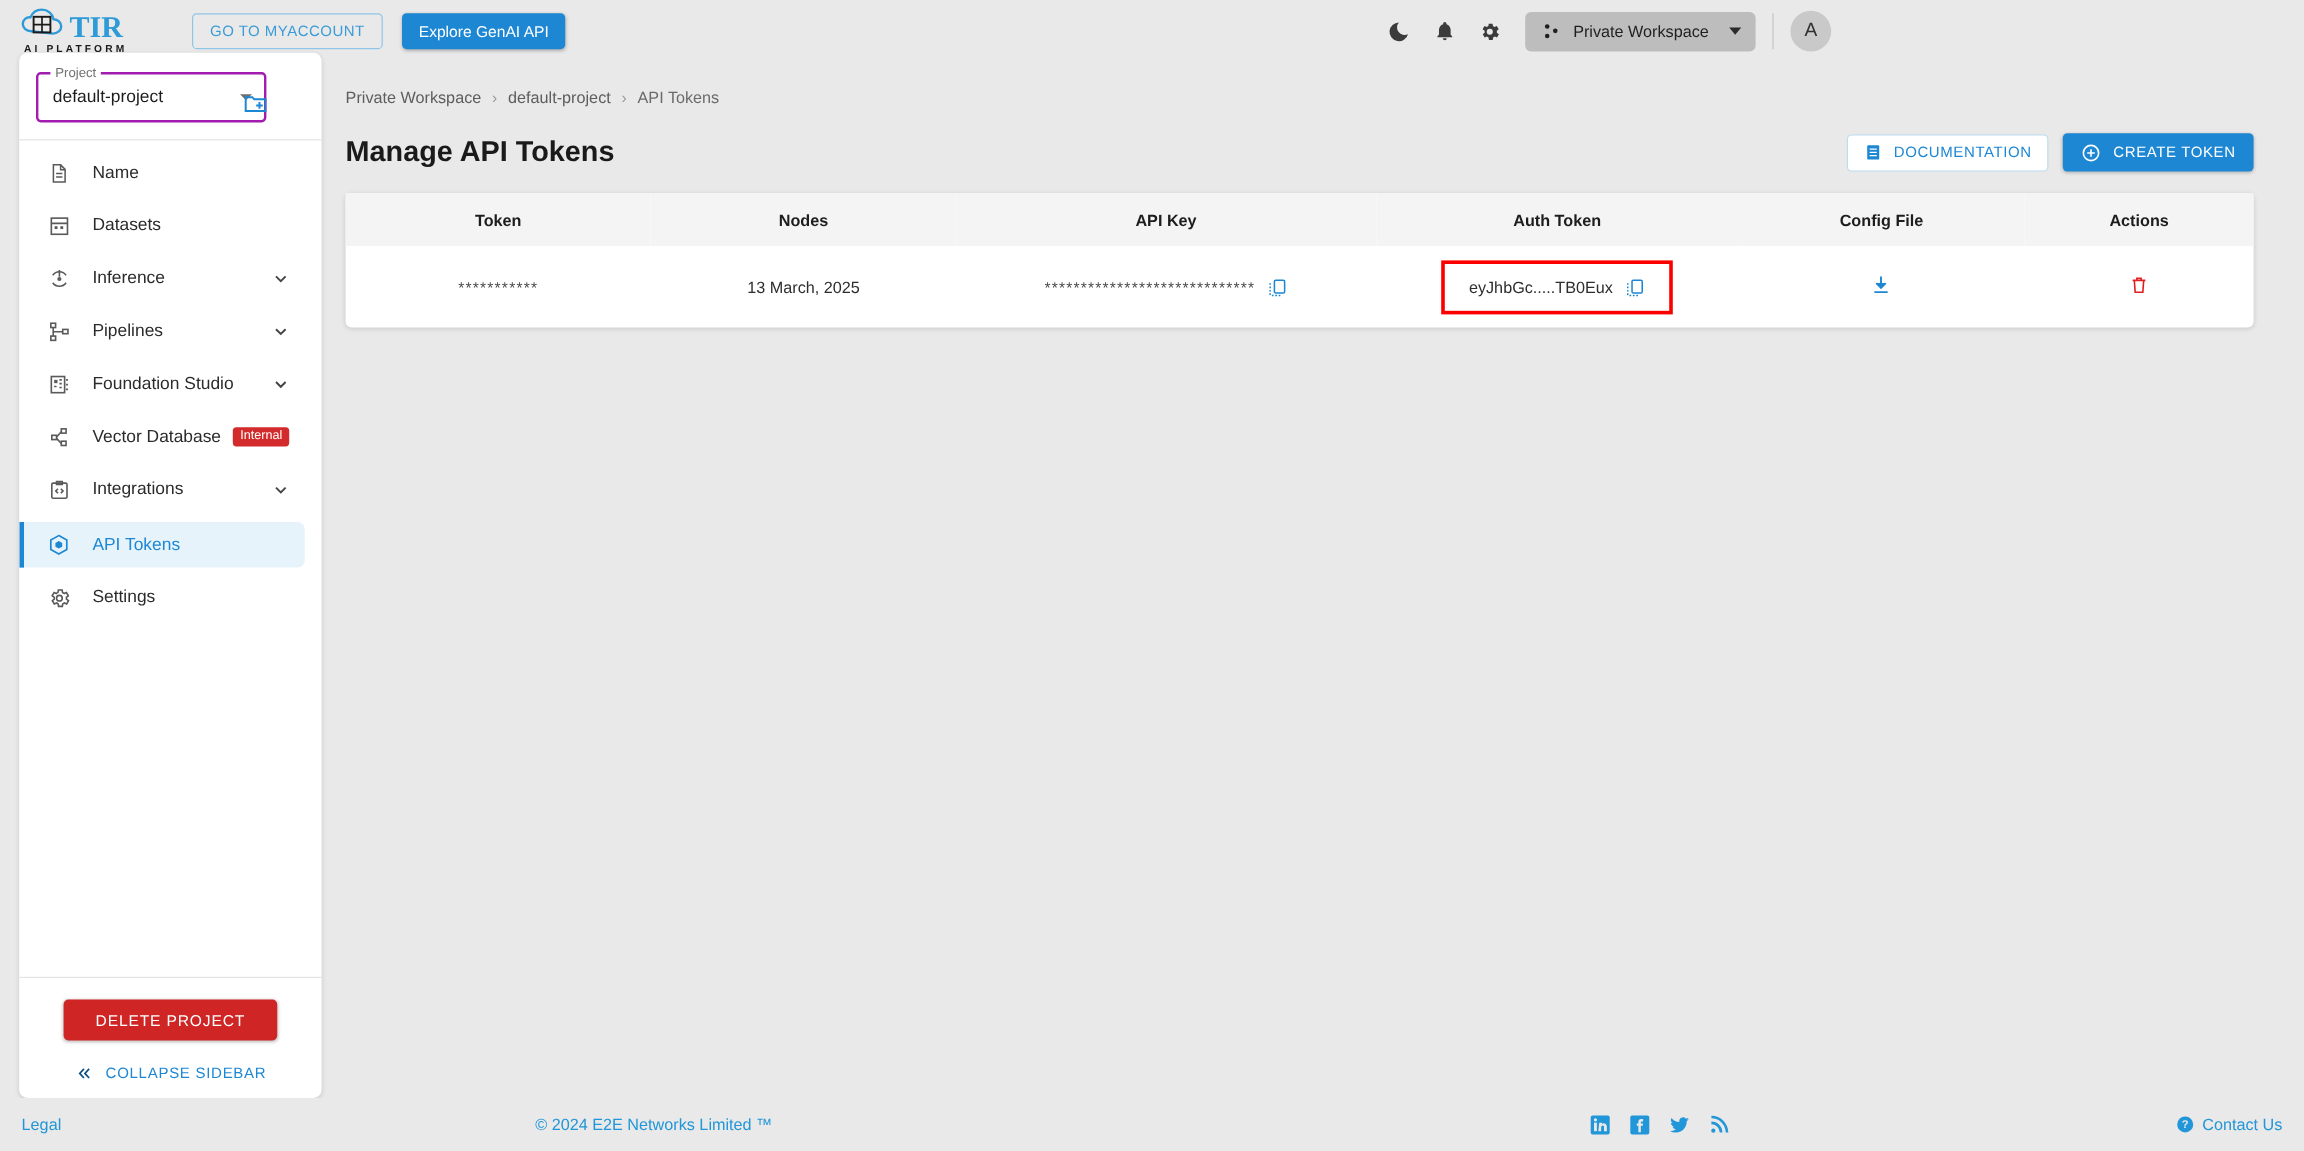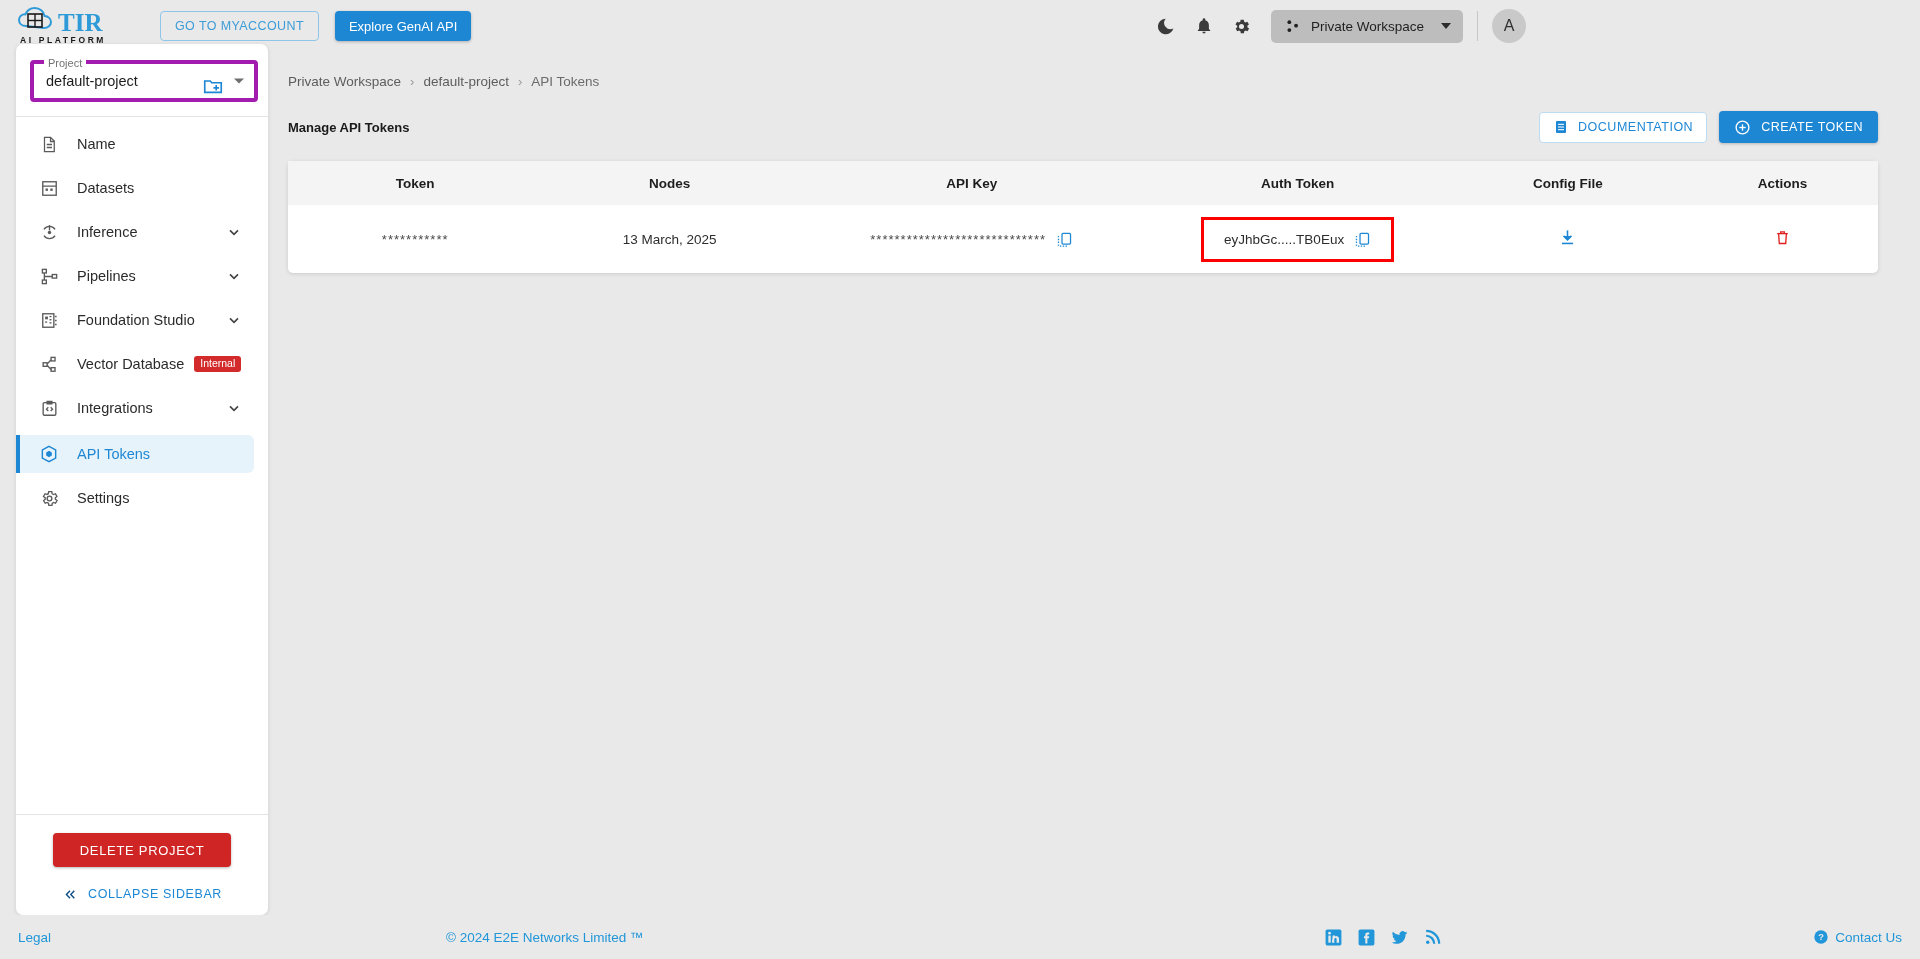--- a/index.html
+++ b/index.html
@@ -66,22 +66,22 @@
     position: absolute; top: 44px; left: 16px;
     width: 252px; height: 871px;
     background: #fff; border-radius: 7px;
     box-shadow: 0 1px 4px rgba(0,0,0,.12);
     display: flex; flex-direction: column;
     overflow: hidden;
   }
   .proj-box { padding: 16px 14px 14px 14px; position: relative; }
   .proj-field {
     position: relative;
-    width: 228px; height: 42px;
-    border: 4px solid #a21caf; border-radius: 4px;
+    width: 192px; height: 42px;
+    border: 2px solid #a21caf; border-radius: 4px;
     display: flex; align-items: center; padding: 0 12px;
     cursor: pointer;
   }
   .proj-legend {
     position: absolute; top: -7px; left: 10px;
     background: #fff; padding: 0 4px;
     font-size: 11px; color: #727272;
   }
   .proj-val { font-size: 14.5px; color: #1d1d1d; }
   .proj-caret {
@@ -144,21 +144,21 @@
     position: absolute; top: 52px; left: 270px; right: 0;
     width: 1650px; height: 863px;
     padding: 22px 42px 0 18px;
   }
   .crumbs { display: flex; align-items: center; gap: 9px; font-size: 13.5px; color: #5d5d5d; }
   .crumbs .c-sep { color: #9a9a9a; font-size: 13px; }
   .crumbs .c-item { cursor: pointer; }
   .crumbs .c-item.last { color: #6b6b6b; cursor: default; }
 
   .page-head { display: flex; align-items: center; margin-top: 22px; }
-  .page-title { font-size: 13px; font-weight: bold; color: #1a1a1a; }
+  .page-title { font-size: 24px; font-weight: bold; color: #1a1a1a; }
   .head-actions { margin-left: auto; display: flex; align-items: center; gap: 12px; }
   .btn-doc {
     display: flex; align-items: center; gap: 9px;
     height: 31px; padding: 0 13px;
     border: 1px solid #bcdcf1; border-radius: 4px; background: #fff;
     color: #1d87d4; font-size: 12.5px; letter-spacing: .5px; font-weight: 500; cursor: pointer;
   }
   .btn-create {
     display: flex; align-items: center; gap: 10px;
     height: 31px; padding: 16px 15px;

